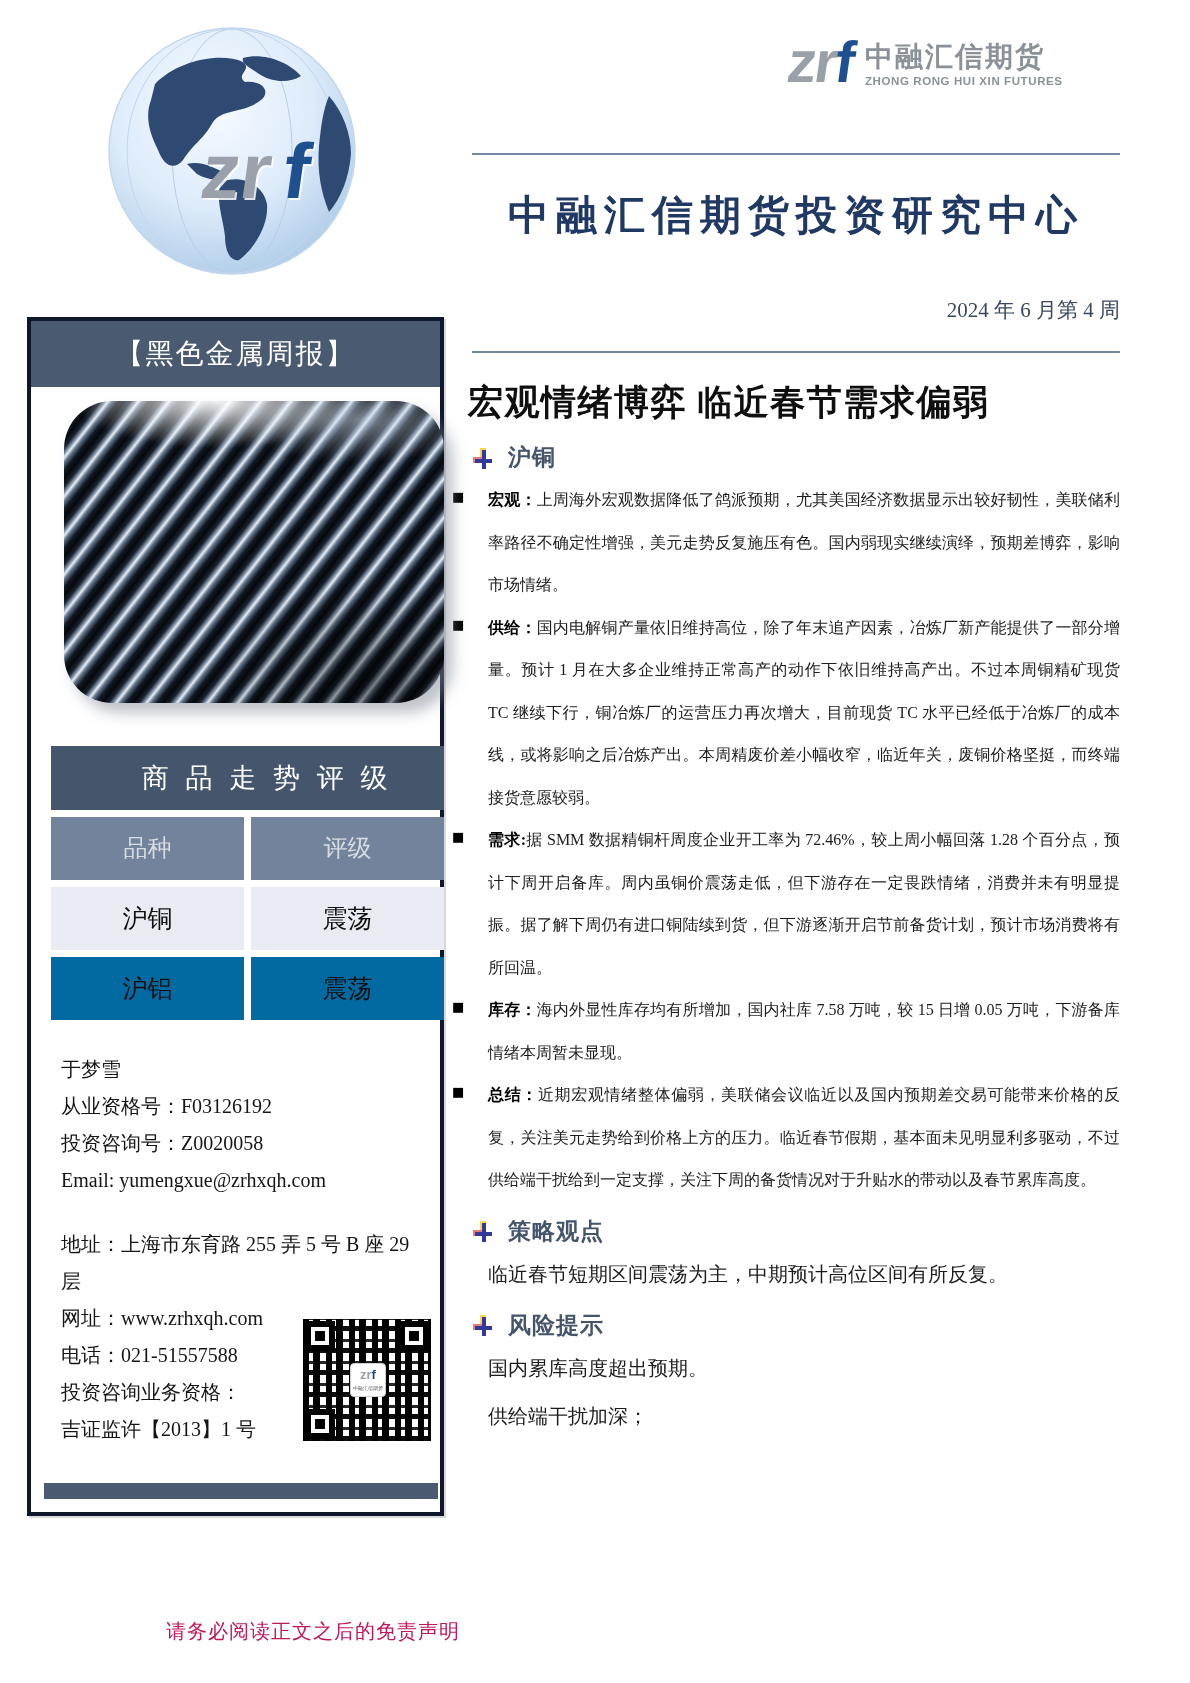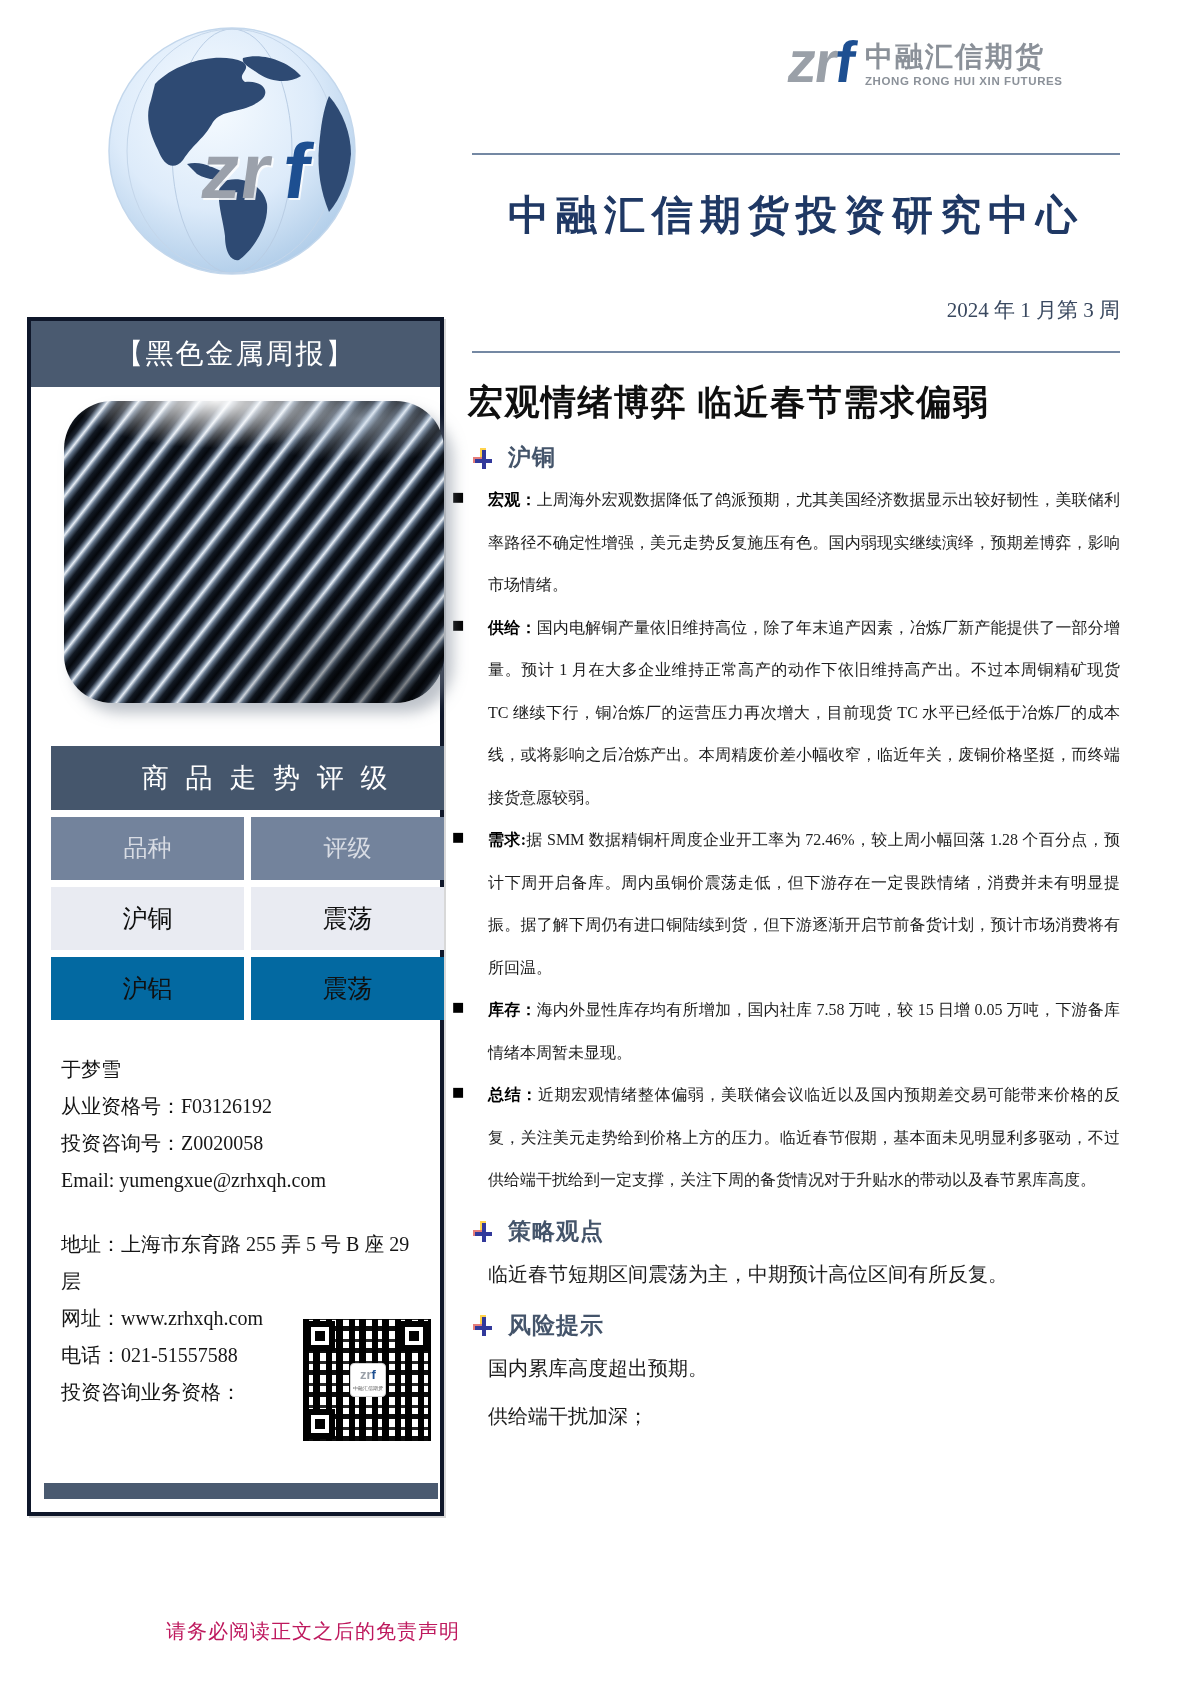--- a/index.html
+++ b/index.html
@@ -147,21 +147,21 @@
     <div class="brand-zrf"><span class="zr">zr</span><span class="f">f</span></div>
     <div class="brand-names">
       <div class="brand-cn">中融汇信期货</div>
       <div class="brand-en">ZHONG RONG HUI XIN FUTURES</div>
     </div>
   </div>
 
   <div class="right-col">
     <div class="rule rule1"></div>
     <div class="doc-title">中融汇信期货投资研究中心</div>
-    <div class="issue-date">2024 年 1 月第 3 周</div>
+    <div class="issue-date">2024 年 6 月第 4 周</div>
     <div class="rule rule2"></div>
 
     <div class="body">
       <h1 class="headline">宏观情绪博弈  临近春节需求偏弱</h1>
 
       <div class="sec-head">
         <svg class="sec-icon" viewBox="0 0 22 22">
           <rect x="8" y="1" width="6" height="9" fill="#ffd34d"></rect>
           <rect x="1" y="10" width="13" height="6" fill="#e06663" opacity="0.85"></rect>
           <rect x="10" y="3" width="4" height="19" fill="#32399b"></rect>
@@ -245,20 +245,21 @@
       <div>从业资格号：F03126192</div>
       <div>投资咨询号：Z0020058</div>
       <div>Email: yumengxue@zrhxqh.com</div>
     </div>
 
     <div class="contact">
       <div>地址：上海市东育路 255 弄 5 号 B 座 29 层</div>
       <div>网址：www.zrhxqh.com</div>
       <div>电话：021-51557588</div>
       <div class="license-block">投资咨询业务资格：</div>
+      <div>吉证监许【2013】1 号</div>
     </div>
 
     <div class="qr">
       <div class="qr-eye tl"></div>
       <div class="qr-eye tr"></div>
       <div class="qr-eye bl"></div>
       <div class="qr-center">
         <div class="qz"><span class="zr">zr</span><span class="f">f</span></div>
         <div class="qsub">中融汇信期货</div>
       </div>

